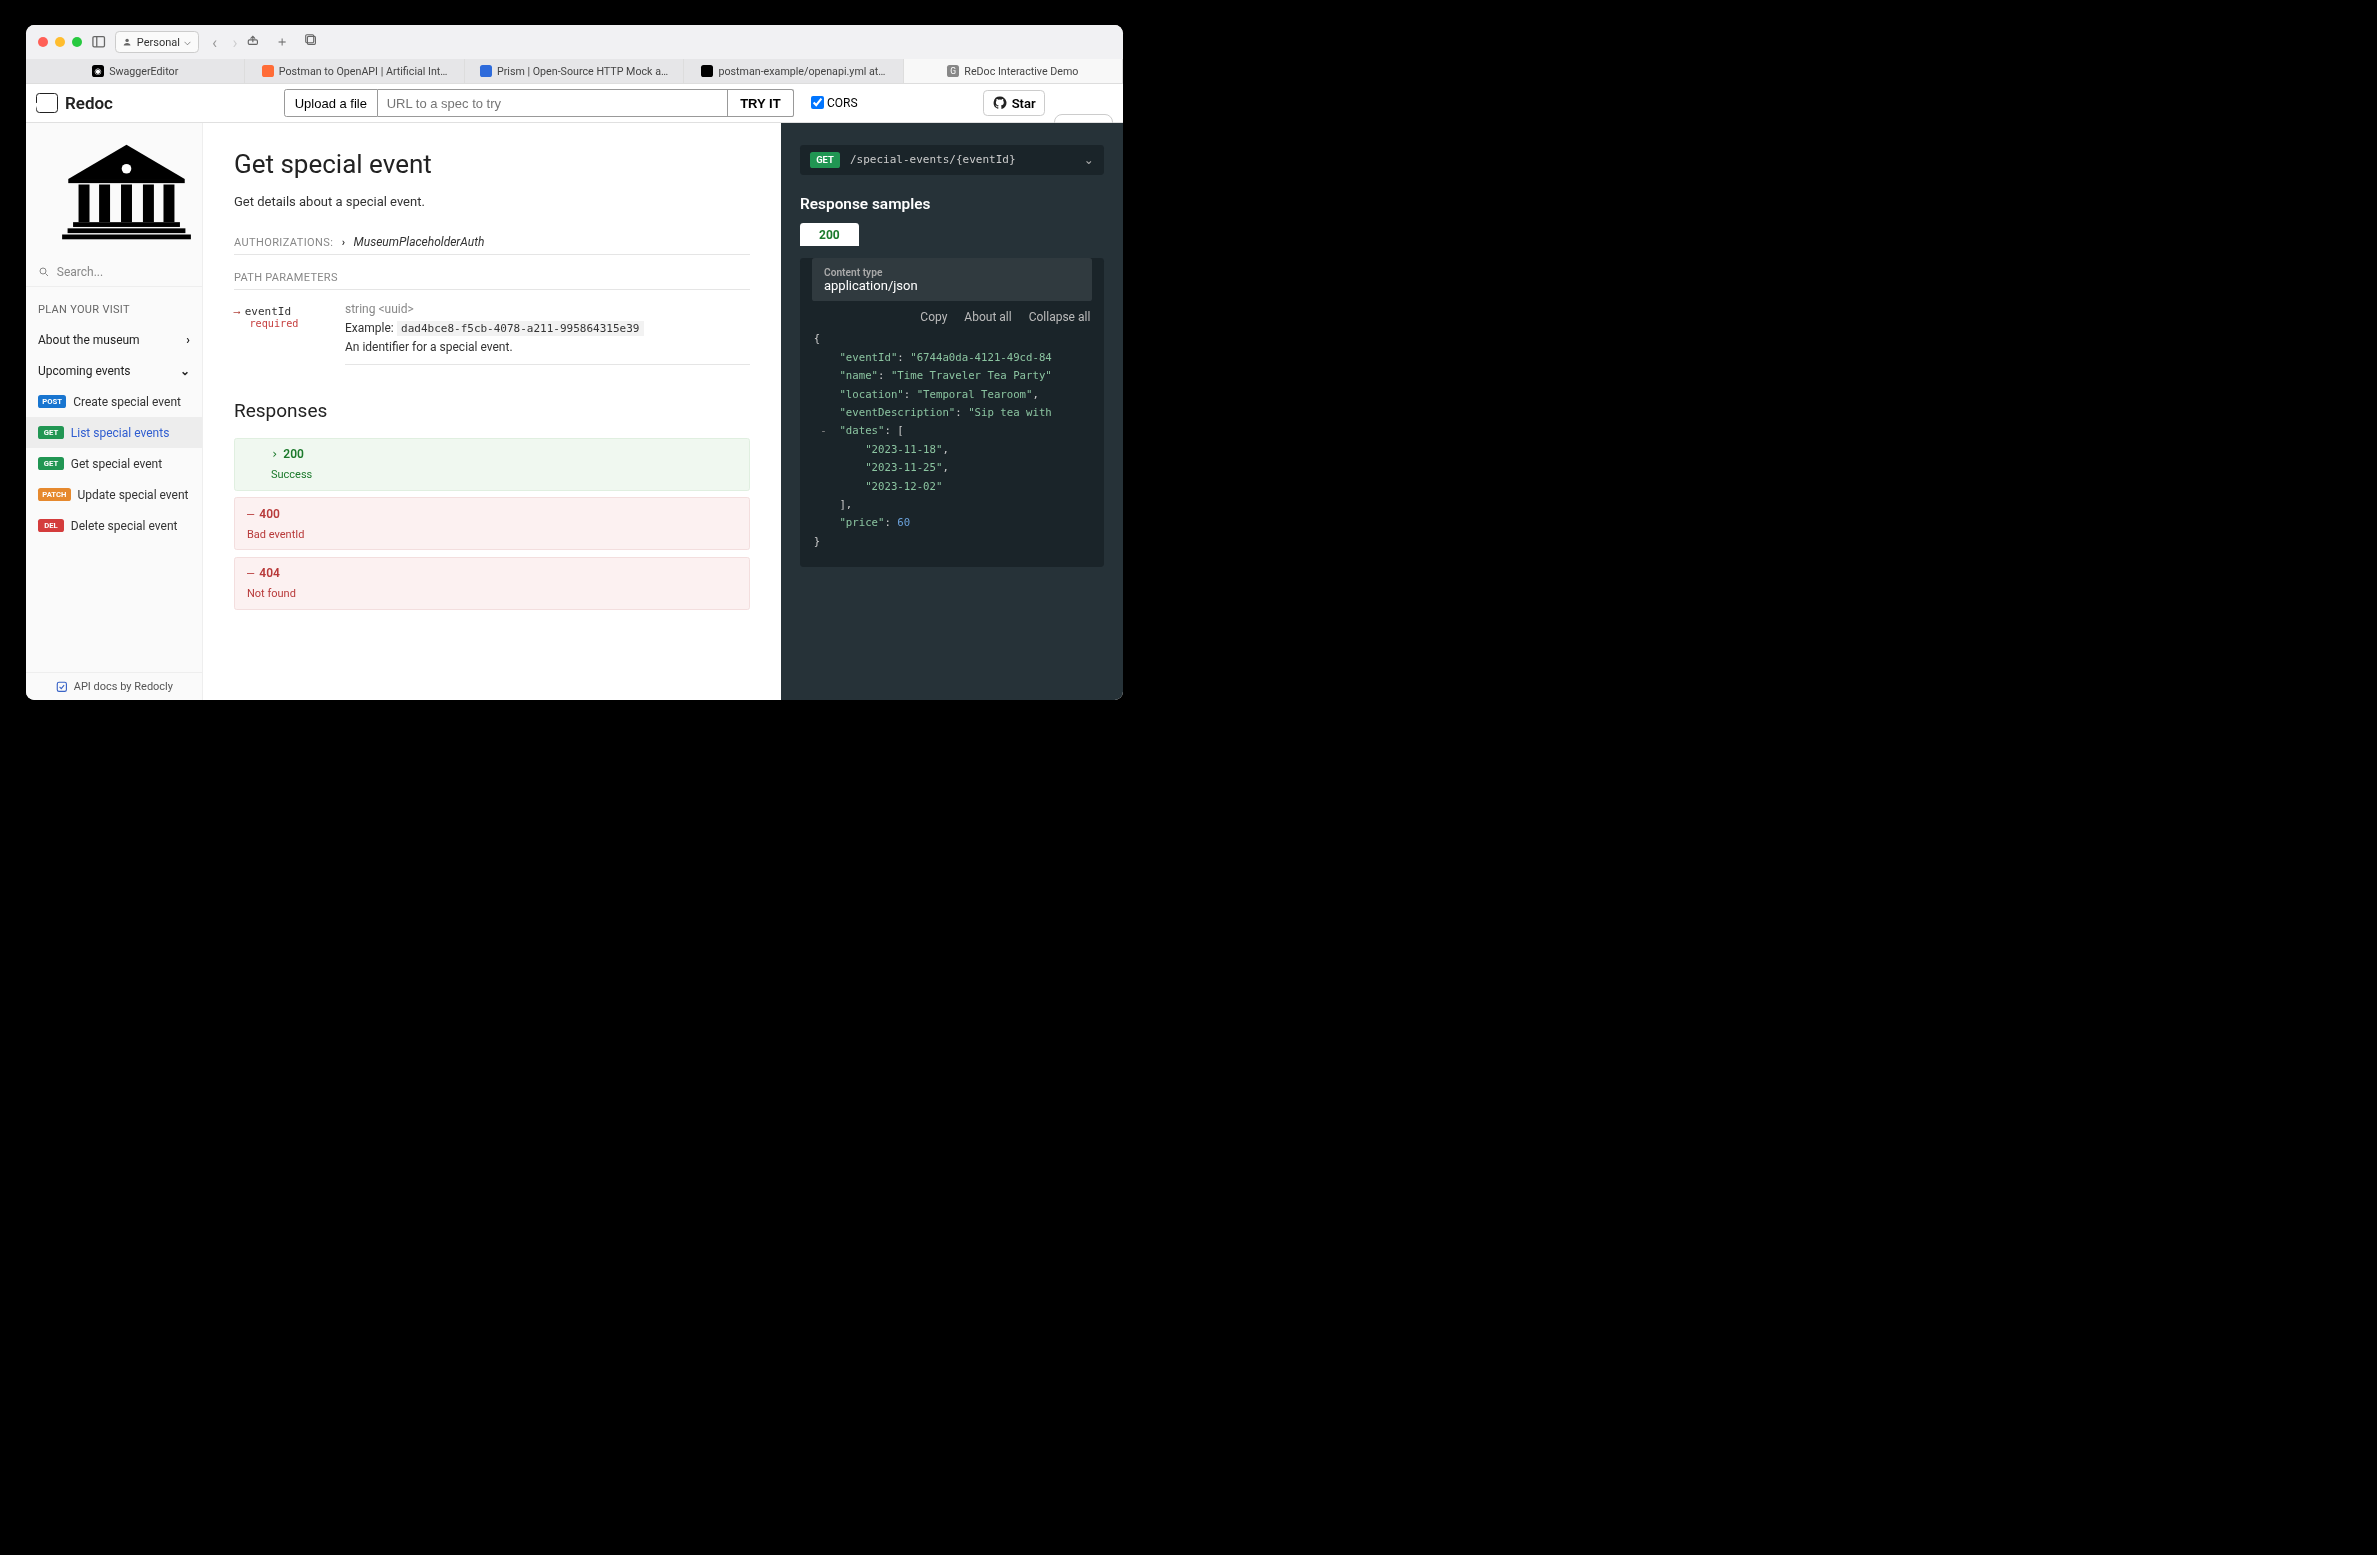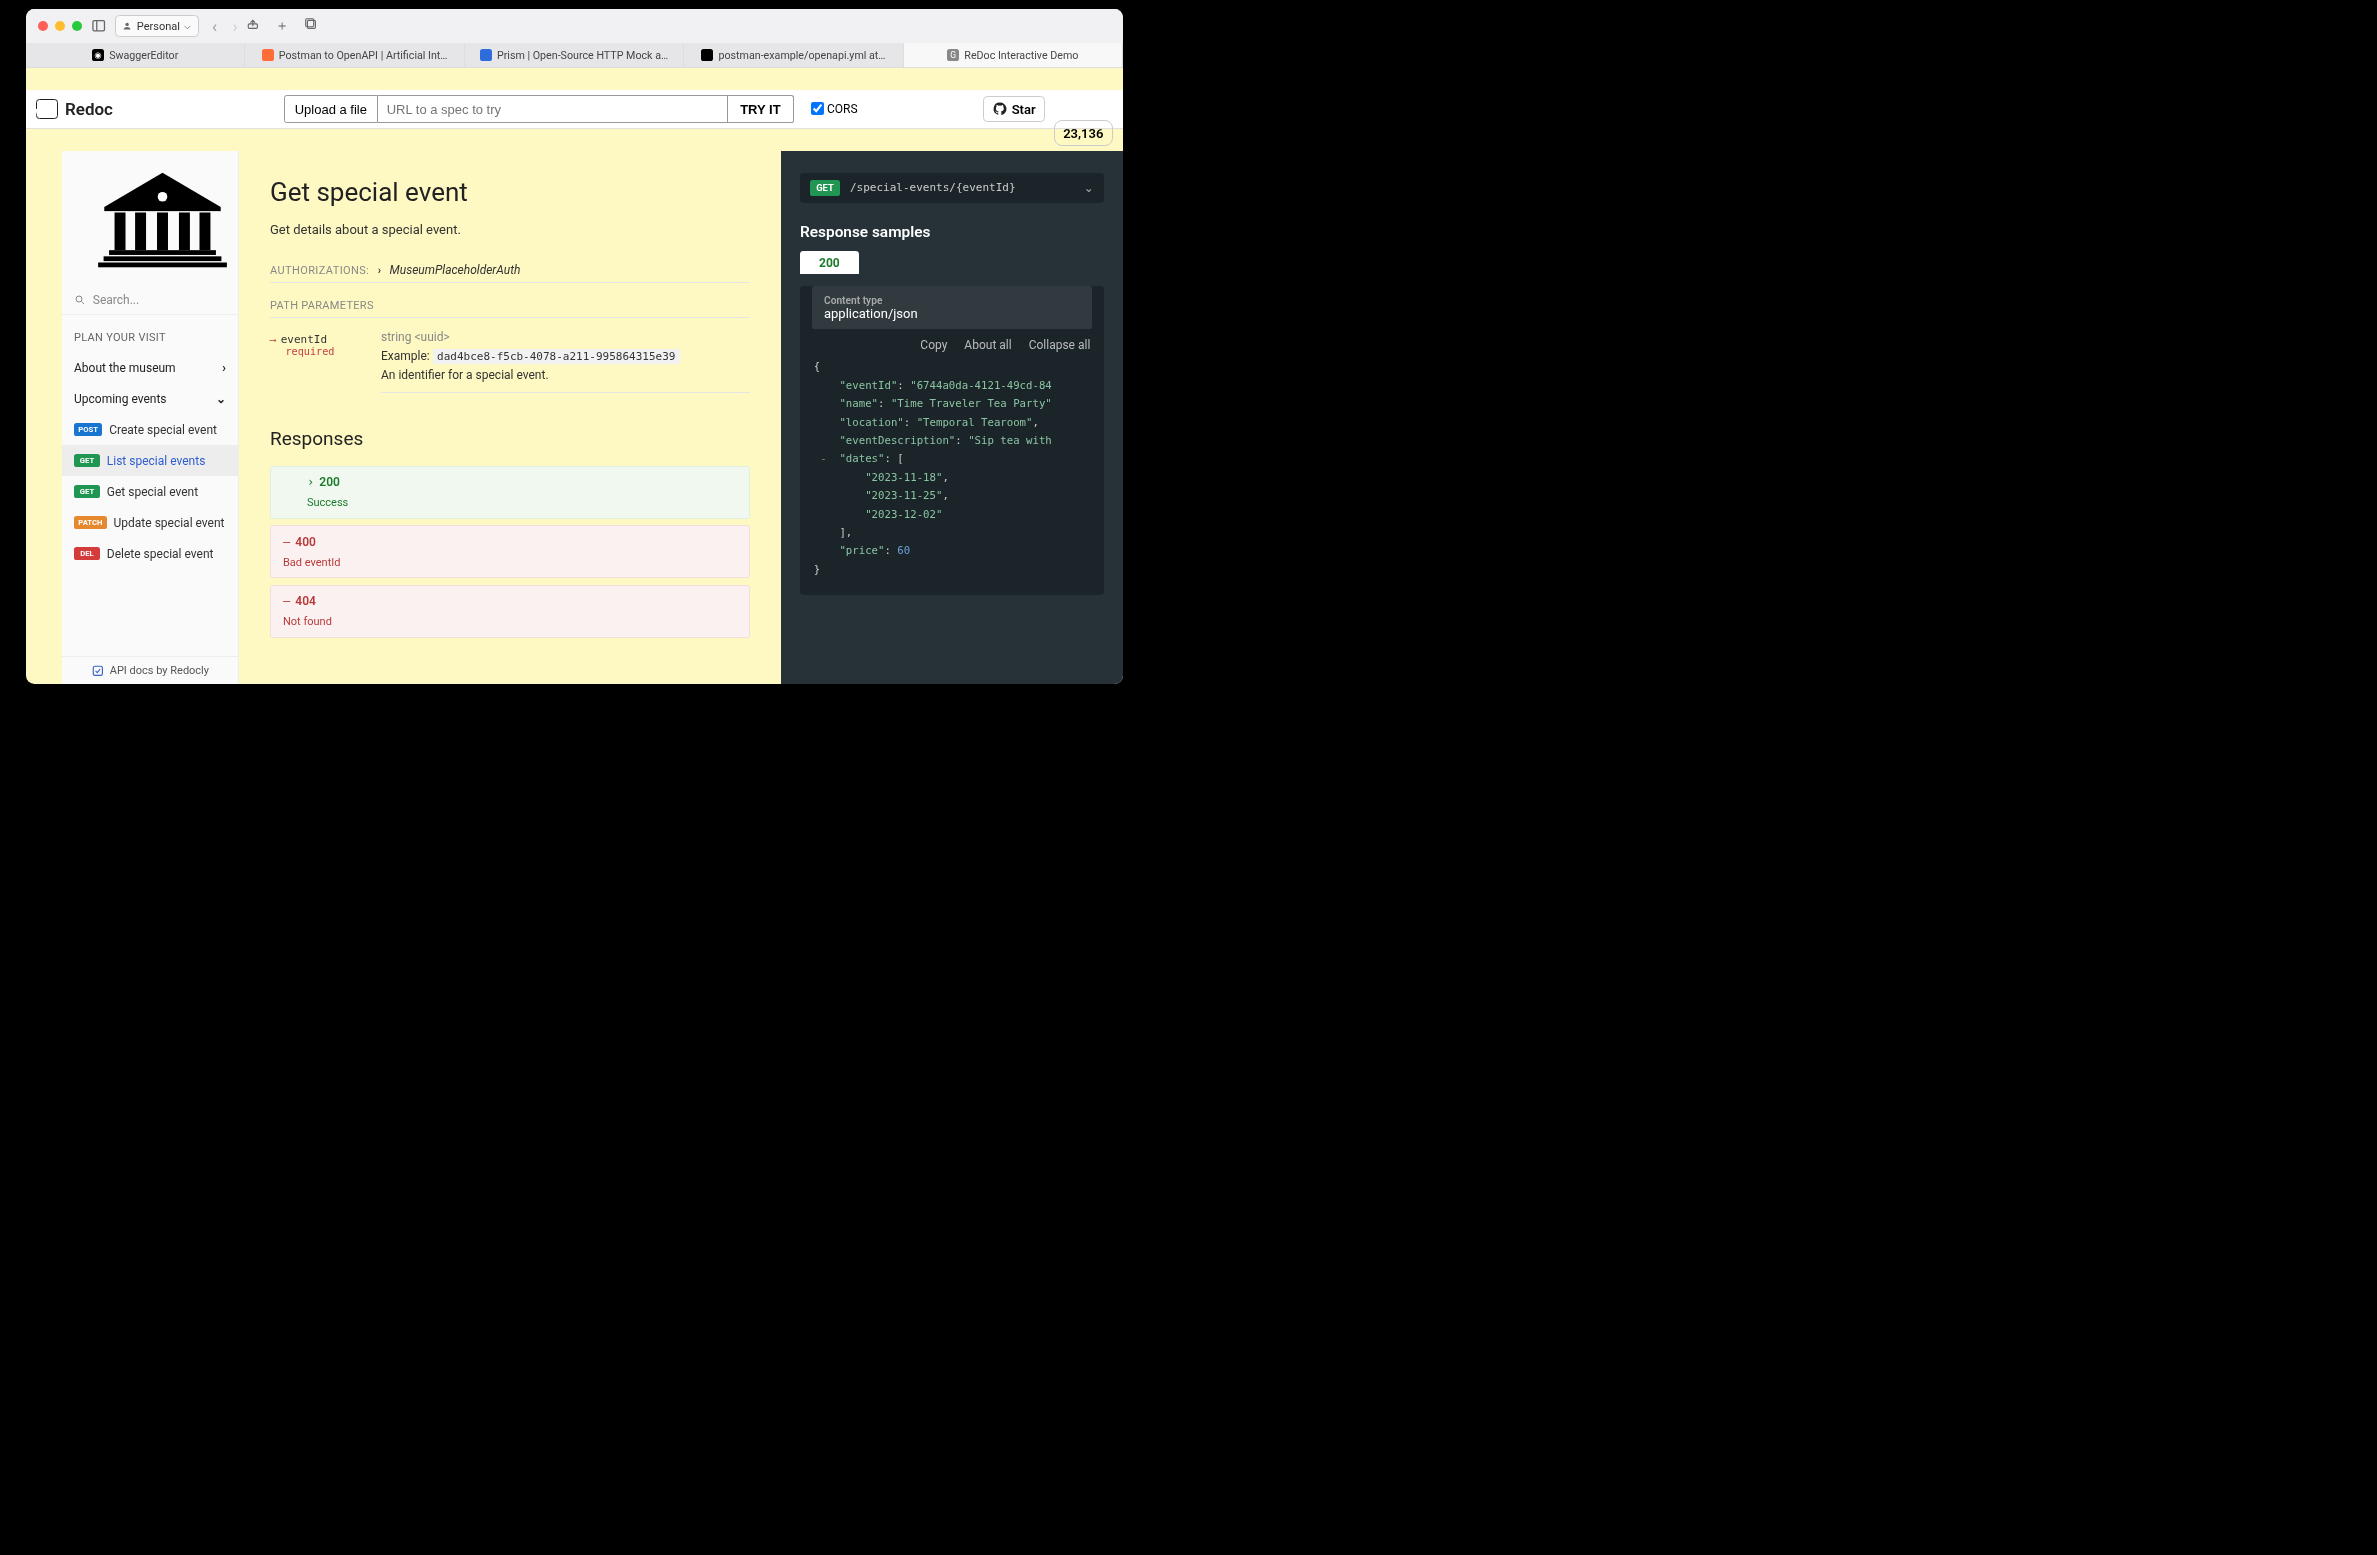--- a/index.html
+++ b/index.html
@@ -6,30 +6,29 @@
   body {
     background: #000;
     font-family: -apple-system, BlinkMacSystemFont, "Segoe UI", Roboto, sans-serif;
     width: 1189px;
     height: 778px;
     position: relative;
   }
   .window {
     position: absolute;
     left: 26px;
-    top: 9px;
+    top: 25px;
     width: 1097px;
     height: 675px;
-    background: #fef9c3;
+    background: #ffffff;
     border-radius: 8.5px;
     overflow: hidden;
     display: flex;
     flex-direction: column;
     box-shadow: 0 8.5px 34px rgba(0,0,0,.4);
-    gap: 22px;
   }
   
   .browser-chrome { background: #f1f1f3; border-bottom: 0.9px solid #ddd; }
   .title-bar {
     display: flex; align-items: center; height: 34px; padding: 0 12px;
     gap: 8.5px;
   }
   .traffic { display: flex; gap: 6.8px; }
   .dot { width: 10.2px; height: 10.2px; border-radius: 50%; }
   .dot.red { background: #ff5f56; }
@@ -70,21 +69,21 @@
   .upload-group .upload-btn { border:0.9px solid #999; padding: 5.1px 10.2px; font-size: 13px; border-radius: 2.6px 0 0 2.6px; background:#fff; }
   .upload-group .url-input { border:0.9px solid #999; border-left:none; padding: 5.1px 8.5px; font-size: 13px; width: 350px; color:#888; border-radius:0; outline:none; }
   .upload-group .try-btn { border:0.9px solid #999; border-left:none; padding: 5.1px 12px; font-size: 13px; font-weight:600; border-radius:0 2.6px 2.6px 0; background:#fff; }
   .cors { font-size: 12px; margin-left: 8.5px; display:flex;align-items:flex-start;gap:3.4px; }
   .star-btn { margin-left:auto; border:0.9px solid #ccc; padding:4.3px 8.5px; border-radius:4.3px; font-weight:600; font-size:13px; display:flex;align-items:center;gap:5.1px; }
   .star-count{ border:0.9px solid #ccc; padding:4.3px 8.5px; border-radius:8px; font-weight:600; font-size:13px;margin-top:48px; }
   
   .content { flex: 1; display: flex; min-height: 0; }
   .sidebar {
     width: 177px; border-right: 0.9px solid #eee; background: #fafafa;
-    display: flex; flex-direction: column; font-size: 12px; position:relative;margin-left:36px;
+    display: flex; flex-direction: column; font-size: 12px; position:relative;
   }
   .museum-logo { padding: 17px 32px 8.5px; }
   .search { display:flex; align-items:center; gap:6.8px; padding:6.8px 12px; color:#888; border-bottom:0.9px solid #eee; margin-top: 5.1px;}
   .search svg{width:12px;height:12px;}
   .section-title { text-transform:none; font-weight:400; color:#666; font-size:11px; padding:15.4px 12px 8.5px; letter-spacing:0.3px;}
   .nav-row { display:flex; align-items:center; justify-content:space-between; padding:8.5px 12px; color:#222; cursor:pointer;}
   .op-row { display:flex; align-items:center; gap:6.8px; padding:8.5px 12px; cursor:pointer; }
   .op-row.active { background:#ededed; }
   .badge { font-size:7.7px; font-weight:700; color:#fff; padding:1.7px 4.3px; border-radius:2.6px; min-width:26px; text-align:center; }
   .badge.post{background:#1875d0;} .badge.get{background:#219653;} .badge.patch{background:#e6892e;} .badge.del{background:#d43c3c;}

